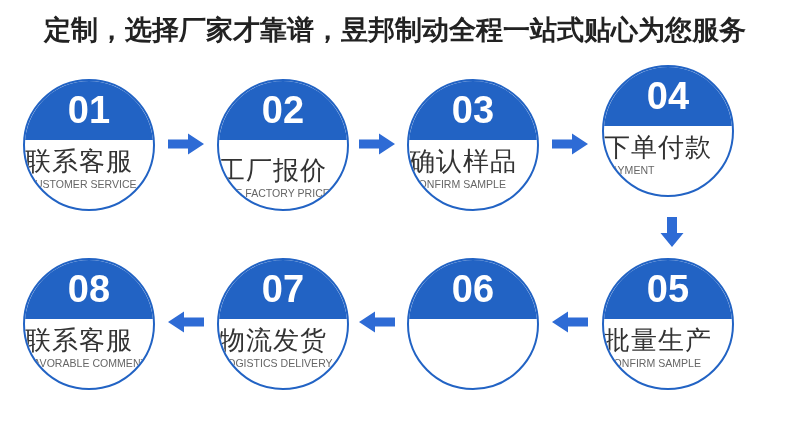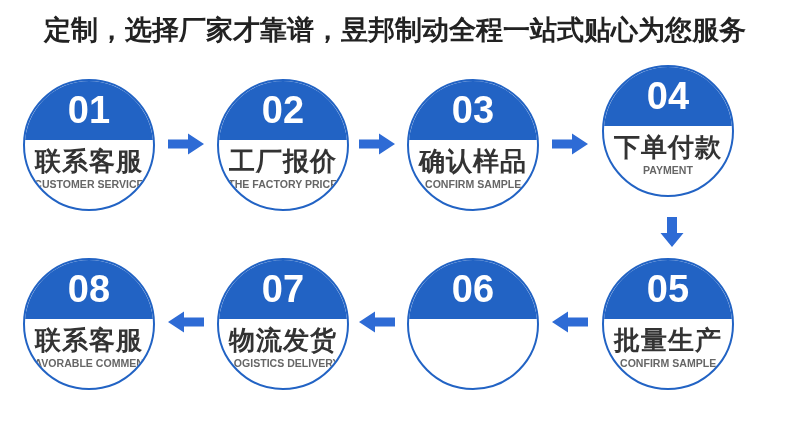--- a/index.html
+++ b/index.html
@@ -30,38 +30,37 @@
   }
   .circle-top{
     height:46%;background:var(--circle-blue);
     display:flex;align-items:center;justify-content:center;
   }
   .num{
     color:#ffffff;font-size:38px;font-weight:700;line-height:1;
     font-family:"Liberation Sans",sans-serif;
   }
   .circle-body{
-    flex:1;display:flex;flex-direction:column;align-items:center;
+    flex:1;display:flex;flex-direction:column;align-items:flex-start;
     padding-top:7px;
-    font-weight:bold;
   }
   .zh{
     font-size:26px;color:var(--zh-text);line-height:1.1;
     white-space:nowrap;letter-spacing:1px;
   }
   .en{
     margin-top:3px;font-size:11px;color:var(--en-text);
     white-space:nowrap;letter-spacing:0px;transform:scale(0.96);
   }
   .arrow{position:absolute;line-height:0;}
   .arrow svg{display:block;}
   .arrow path{fill:var(--arrow-blue);}
   .arrow-left svg{transform:scaleX(-1);}
   
-  .c1{left:23px;top:79px;}  .c2{left:217px;top:79px;}
+  .c1{left:23px;top:79px;}  .c2{left:217px;top:79px;gap:9px;}
   .c3{left:407px;top:79px;} .c4{left:602px;top:65px;}
   .c5{left:602px;top:258px;}.c6{left:407px;top:258px;}
   .c7{left:217px;top:258px;}.c8{left:23px;top:258px;}
   
   .a1{left:168px;top:132px;} .a2{left:359px;top:132px;} .a3{left:552px;top:132px;}
   .a4{left:660px;top:217px;}
   .a5{left:552px;top:310px;} .a6{left:359px;top:310px;} .a7{left:168px;top:310px;}
 </style>
 </head>
 <body>

